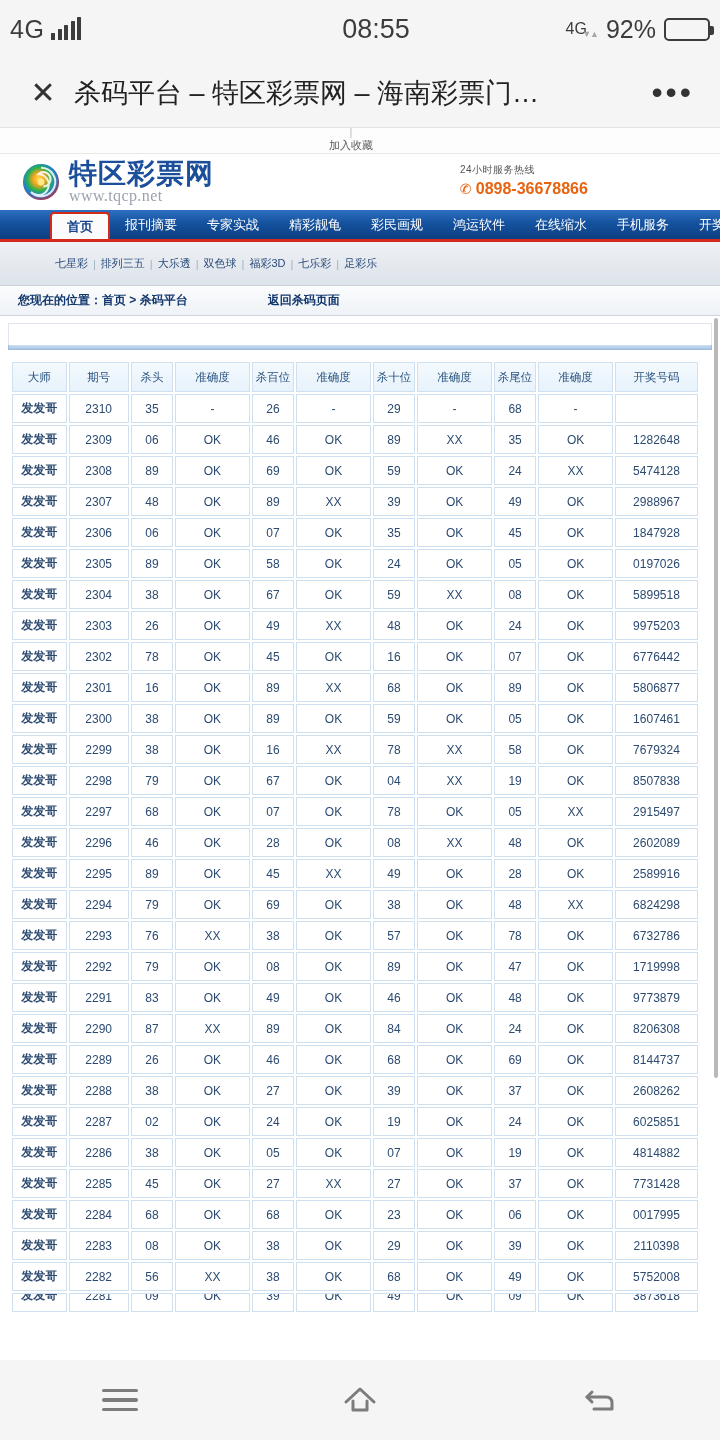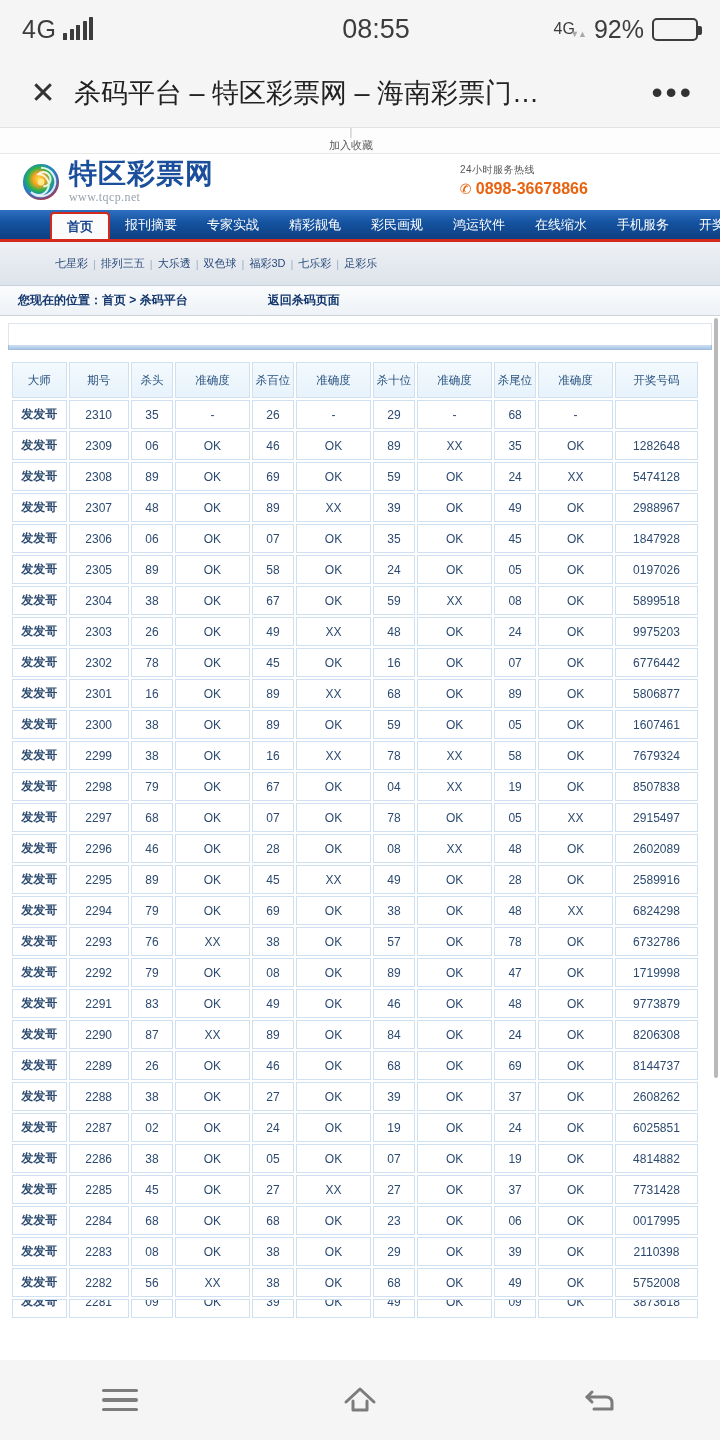--- a/index.html
+++ b/index.html
@@ -8,21 +8,21 @@
     font-family: "Liberation Sans", "DejaVu Sans", sans-serif;
     background: #f4f4f4;
     overflow: hidden;
   }
 
   
   .status-bar {
     height: 58px; width: 720px;
     background: #f5f5f5;
     display: flex; align-items: center;
-    padding: 0 22px;
+    padding: 0 10px;
     color: #3c3c3c;
   }
   .sb-left { display: flex; align-items: center; gap: 7px; }
   .sb-4g { font-size: 25px; letter-spacing: .5px; }
   .sig-bars { display: flex; align-items: flex-end; gap: 2.5px; height: 22px; }
   .sig-bars i { width: 4px; background: #3c3c3c; display: block; border-radius: .5px; }
   .sig-bars i:nth-child(1) { height: 7px; }
   .sig-bars i:nth-child(2) { height: 11px; }
   .sig-bars i:nth-child(3) { height: 15px; }
   .sig-bars i:nth-child(4) { height: 19px; }
@@ -90,21 +90,21 @@
     position: relative;
   }
   .logo-wrap { display: flex; align-items: center; gap: 9px; }
   .logo-spiral { width: 38px; height: 38px; flex: none; }
   .logo-text { line-height: 1; }
   .logo-cn {
     font-size: 28px; font-weight: bold; color: #1b4f9c; letter-spacing: 1px;
     font-family: "DejaVu Sans", sans-serif;
   }
   .logo-url {
-    font-size: 12px; color: #9aa3ae; margin-top: 13px; letter-spacing: .4px;
+    font-size: 16px; color: #9aa3ae; margin-top: 13px; letter-spacing: .4px;
     font-family: "Liberation Serif", serif;
   }
   .hotline { position: absolute; left: 460px; top: 9px; }
   .hotline-label { font-size: 10px; color: #555; letter-spacing: .5px; }
   .hotline-num {
     font-size: 16px; color: #e8620f; font-weight: bold; margin-top: 3px;
     display: flex; align-items: center; gap: 4px;
   }
   .phone-glyph { font-size: 14px; }
 
@@ -163,21 +163,21 @@
   .tbl-wrap { padding: 10px 10px 0 10px; }
   table.kill { width: 690px; border-collapse: separate; border-spacing: 2px; }
   table.kill th, table.kill td {
     border: 1px solid #cfe0f0; background: #ffffff;
     text-align: center; font-size: 12px; color: #2c4a70;
     height: 29px; vertical-align: middle;
   }
   table.kill th {
     background: linear-gradient(to bottom,#f4fafe,#e7f2fb);
     font-weight: normal; color: #2b5480; font-size: 11.5px;
-    height: 36px;
+    height: 30px;
   }
   th.c-master, td.c-master {
     background: linear-gradient(to bottom,#2ec9f3 0%, #0fa9e6 55%, #0a86c9 100%);
     color: #ffffff; border: 1px solid #1aa5dd;
     font-size: 11.5px; font-weight: bold;
   }
   th.c-master { background: linear-gradient(to bottom,#35ccf5,#0aa0e0); }
   .col-master { width: 57px; }
   .col-issue  { width: 62px; }
   .col-kill   { width: 44px; }

